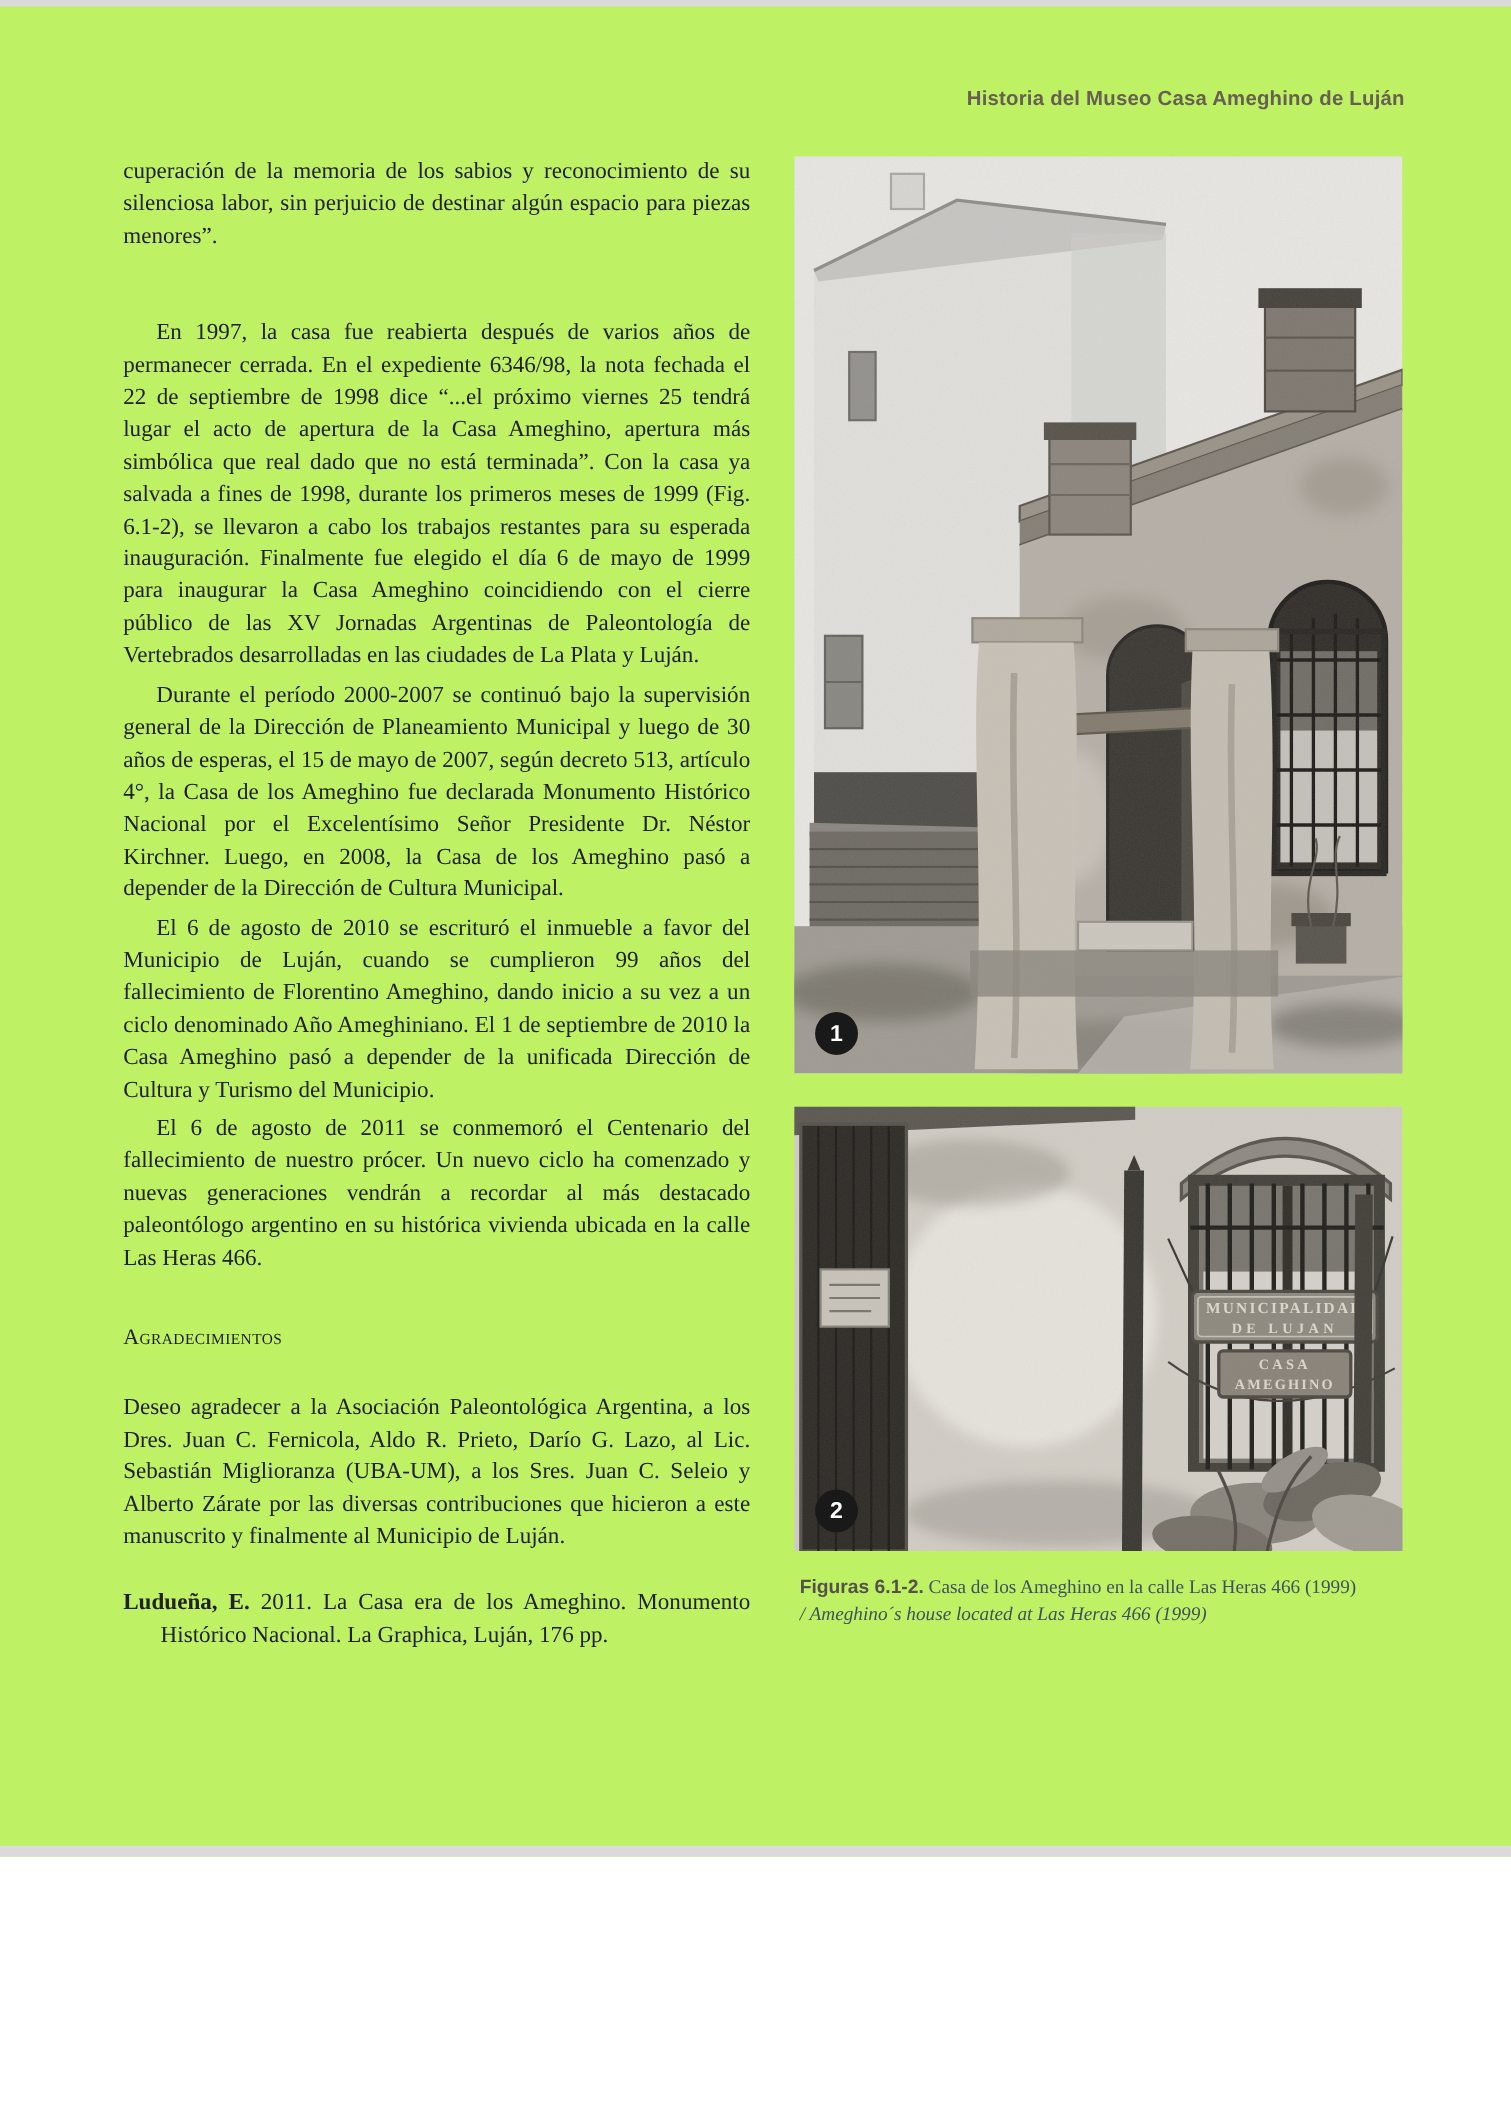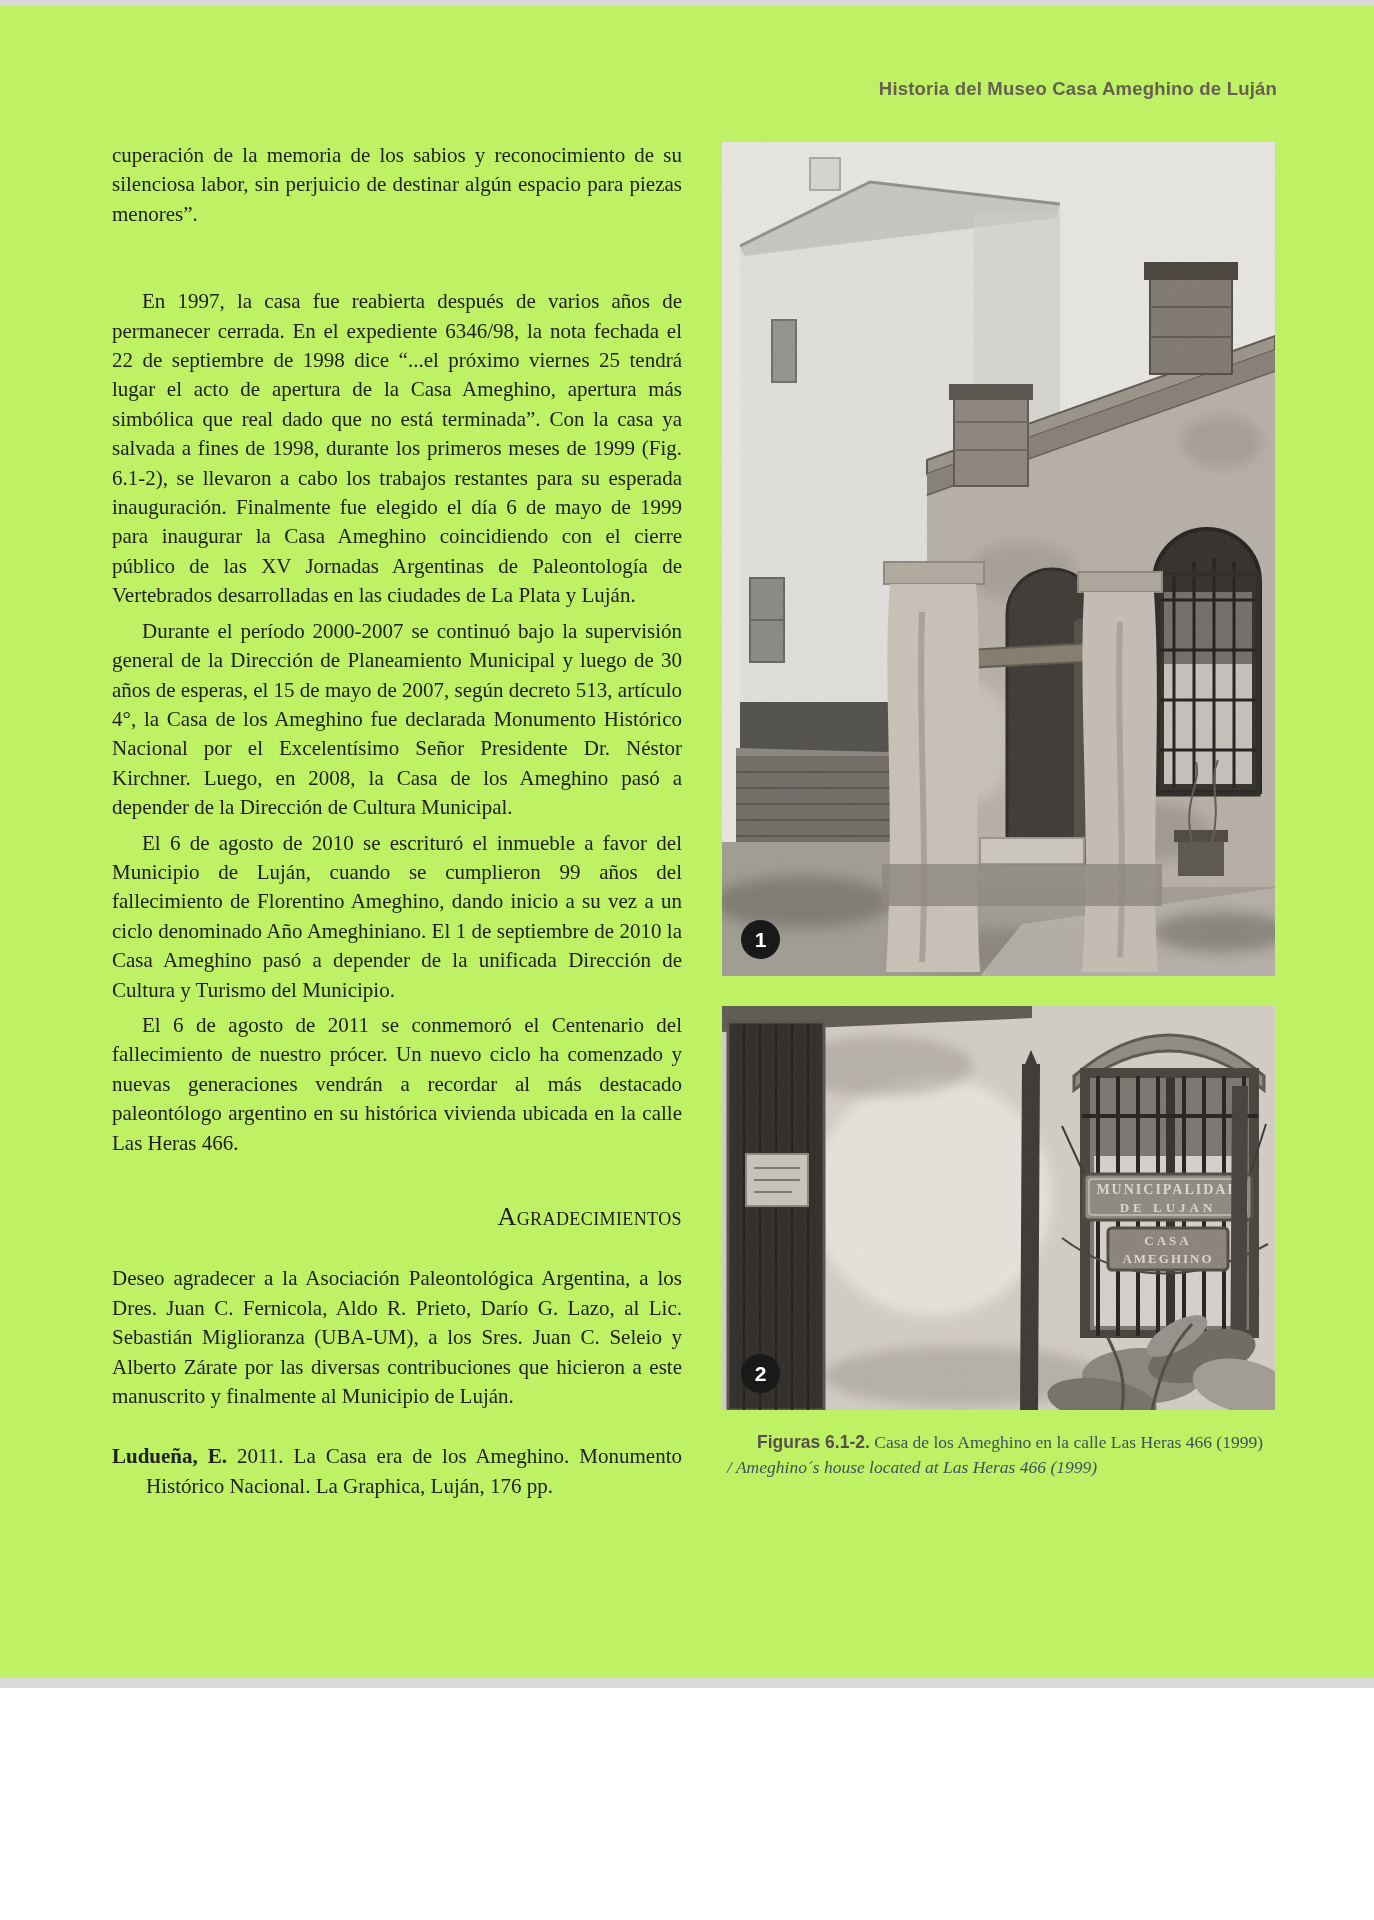--- a/index.html
+++ b/index.html
@@ -12,39 +12,39 @@
   .running-header{position:absolute;top:78px;right:97px;
     font-family:"Liberation Sans",sans-serif;font-weight:bold;font-size:18.5px;
     color:#675f52;letter-spacing:.2px;}
 
   .left-col{position:absolute;left:112px;top:141px;width:570px;
     font-size:21px;line-height:29.4px;text-align:justify;hyphens:auto;}
   .left-col p{margin:0;}
   .para.indent{text-indent:30px;}
   .sp-xl{margin-top:58px !important;}
   .sp-s{margin-top:6px !important;}
-  .sec-head{margin-top:44px !important;font-variant:small-caps;font-size:26px;
-    letter-spacing:.4px;color:#1c1c1c;text-align:right;}
+  .sec-head{margin-top:44px !important;font-variant:small-caps;font-size:20px;
+    letter-spacing:.4px;color:#1c1c1c;text-align:left;}
   .sp-after-head{margin-top:33px !important;}
   .bib{margin-top:31px !important;padding-left:34px;text-indent:-34px;}
   .bold{font-weight:bold;margin-top:42px;}
 
   figure{margin:0;padding:0;position:absolute;left:722px;width:553px;}
   .photo1{top:142px;height:834px;}
   .photo2{top:1006px;height:404px;}
   figure svg{display:block;width:100%;height:100%;}
   .badge{position:absolute;left:19px;width:39px;height:39px;border-radius:50%;
     background:#191919;color:#fff;font-family:"Liberation Sans",sans-serif;
     font-weight:bold;font-size:21px;display:flex;align-items:center;justify-content:center;}
   .photo1 .badge{top:778px;}
   .photo2 .badge{top:348px;}
 
   .caption{position:absolute;left:727px;top:1430px;width:548px;
     font-size:17.5px;line-height:25px;color:#41505f;}
-  .cap-label{font-family:"Liberation Sans",sans-serif;font-weight:bold;color:#55514a;margin-left:30px;}
+  .cap-label{font-family:"Liberation Sans",sans-serif;font-weight:bold;color:#55514a;}
   .caption em{font-style:italic;}
 
   .dates{position:absolute;left:727px;top:1700px;
     font-family:"Liberation Sans",sans-serif;font-size:17.5px;line-height:23px;color:#3f4a55;}
   .dates .lbl{font-weight:bold;}
 
   .pageno{position:absolute;top:1794px;right:101px;
     font-family:Liberation Sans, sans-serif;font-weight:bold;font-size:18px;color:#2f3c47;}
   .pageno-rule{position:absolute;top:1810px;left:1285px;width:89px;height:3px;background:#7b7b7b;}
 </style>

